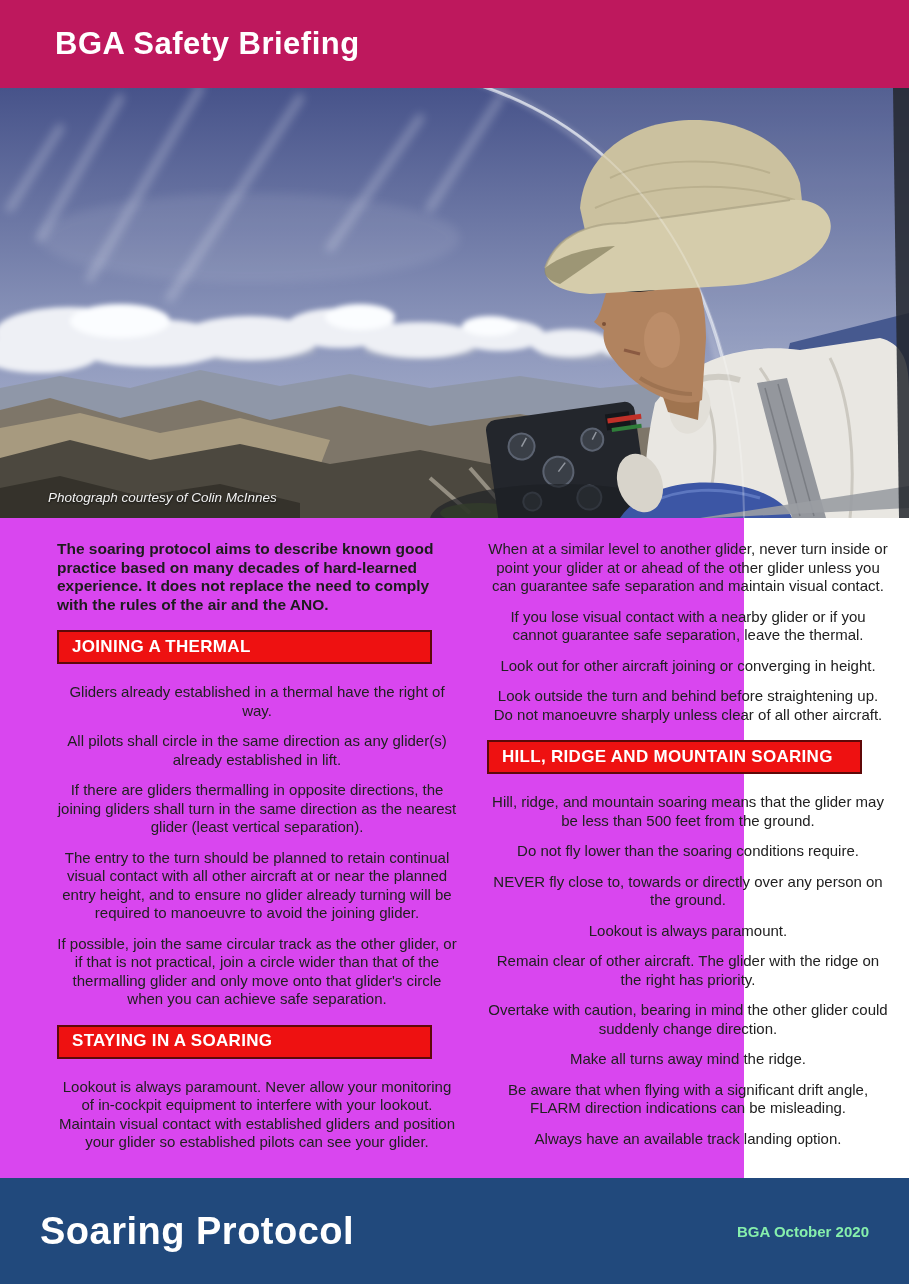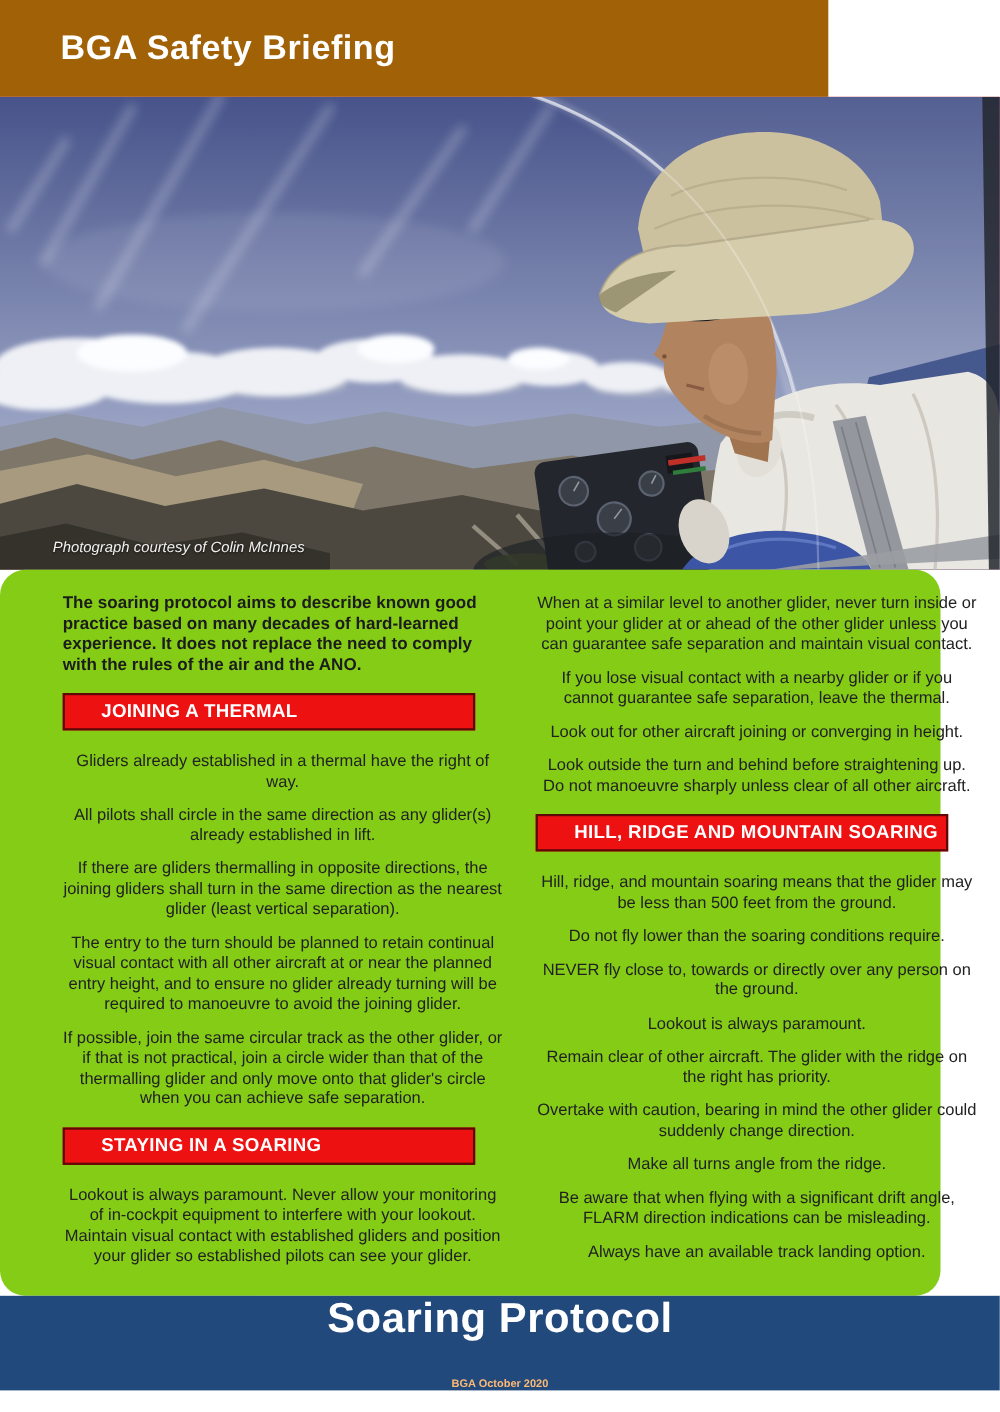--- a/index.html
+++ b/index.html
@@ -1,46 +1,46 @@
 <!DOCTYPE html>
 <html><head>
 <meta charset="utf-8">
 <style>
   html,body{margin:0;padding:0;background:#ffffff;}
   .page{position:relative;width:909px;height:1284px;margin:0 auto;background:#ffffff;
         font-family:"Liberation Sans",sans-serif;overflow:hidden;}
 
   
-  .banner{position:absolute;left:0;top:0;width:753px;height:88px;background:#a16207;
+  .banner{position:absolute;left:0;top:0;width:909px;height:88px;background:#be185d;
           display:flex;align-items:center;}
   .banner h1{margin:0;padding-left:55px;color:#ffffff;font-size:31px;font-weight:bold;letter-spacing:.5px;}
 
   
   .photo{position:absolute;left:0;top:88px;width:909px;height:430px;overflow:hidden;background:#b91c1c;}
   .photo svg{display:block;width:909px;height:430px;}
   .caption{position:absolute;left:48px;top:402px;color:#f2f2f2;font-size:13.5px;font-style:italic;
            text-shadow:0 1px 2px rgba(0,0,0,.7);}
 
   
-  .content{position:absolute;left:0;top:518px;width:855px;height:660px;background:#84cc16;color:#212121;border-radius:23px;}
+  .content{position:absolute;left:0;top:518px;width:744px;height:660px;background:#d946ef;color:#212121;}
   .col{position:absolute;top:0;font-size:15px;line-height:18.5px;}
   .col-left{left:57px;width:400px;}
   .col-right{left:487px;width:402px;}
   .intro{font-weight:bold;font-size:15.5px;margin:22px 0 14px 0;color:#1c1c1c;}
   .col-right .lead-first{margin-top:22px;}
   .section-heading{box-sizing:border-box;width:375px;height:34px;margin:16px 17px 19px 0;
-                   background:#ee1111;border:2px solid #5f0808;display:flex;align-items:center;padding-left:20px;}
+                   background:#ee1111;border:2px solid #5f0808;display:flex;align-items:center;}
   .section-heading span{color:#ffffff;font-weight:bold;font-size:17px;padding-left:13px;letter-spacing:.3px;}
   .body-p{margin:0 0 12px 0;text-align:center;}
 
   
-  .footer{position:absolute;left:0;top:1178px;width:909px;height:86px;background:#21497c;
-          display:flex;align-items:center;justify-content:space-between;padding:0 40px;box-sizing:border-box;flex-direction:column;}
+  .footer{position:absolute;left:0;top:1178px;width:909px;height:106px;background:#21497c;
+          display:flex;align-items:center;justify-content:space-between;padding:0 40px;box-sizing:border-box;}
   .footer-title{color:#ffffff;font-size:38px;font-weight:bold;letter-spacing:.5px;}
-  .footer-date{color:#fdba74;font-size:10px;font-weight:bold;}
+  .footer-date{color:#86efac;font-size:15px;font-weight:bold;}
 </style>
 </head>
 <body>
 
 <div class="page">
 
   <header class="banner">
     <h1>BGA Safety Briefing</h1>
   </header>
 
@@ -224,21 +224,21 @@
 
       <div class="section-heading">
         <span>HILL, RIDGE AND MOUNTAIN SOARING</span>
       </div>
       <p class="body-p">Hill, ridge, and mountain soaring means that the glider may be less than 500 feet from the ground.</p>
       <p class="body-p">Do not fly lower than the soaring conditions require.</p>
       <p class="body-p">NEVER fly close to, towards or directly over any person on the ground.</p>
       <p class="body-p">Lookout is always paramount.</p>
       <p class="body-p">Remain clear of other aircraft. The glider with the ridge on the right has priority.</p>
       <p class="body-p">Overtake with caution, bearing in mind the other glider could suddenly change direction.</p>
-      <p class="body-p">Make all turns angle from the ridge.</p>
+      <p class="body-p">Make all turns away mind the ridge.</p>
       <p class="body-p">Be aware that when flying with a significant drift angle, FLARM direction indications can be misleading.</p>
       <p class="body-p">Always have an available track landing option.</p>
     </div>
 
   </main>
 
   <footer class="footer">
     <div class="footer-title">Soaring Protocol</div>
     <div class="footer-date">BGA October 2020</div>
   </footer>

